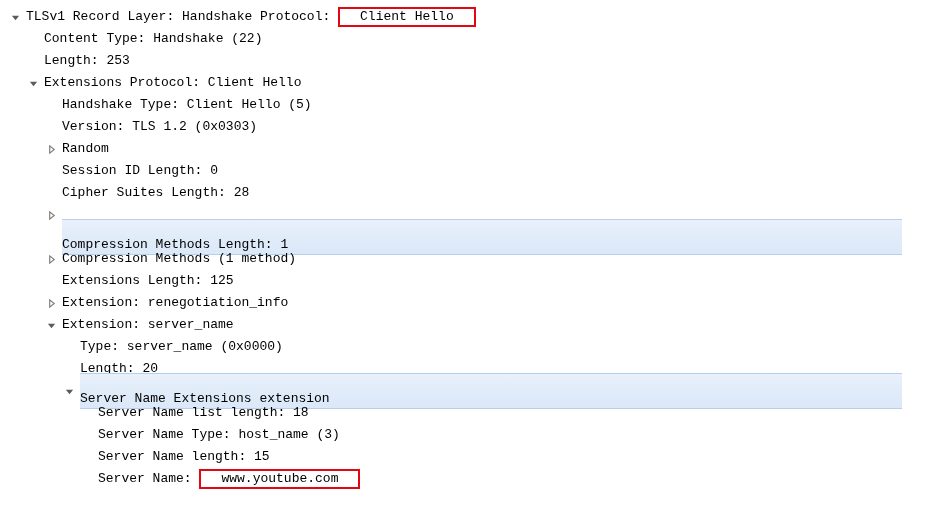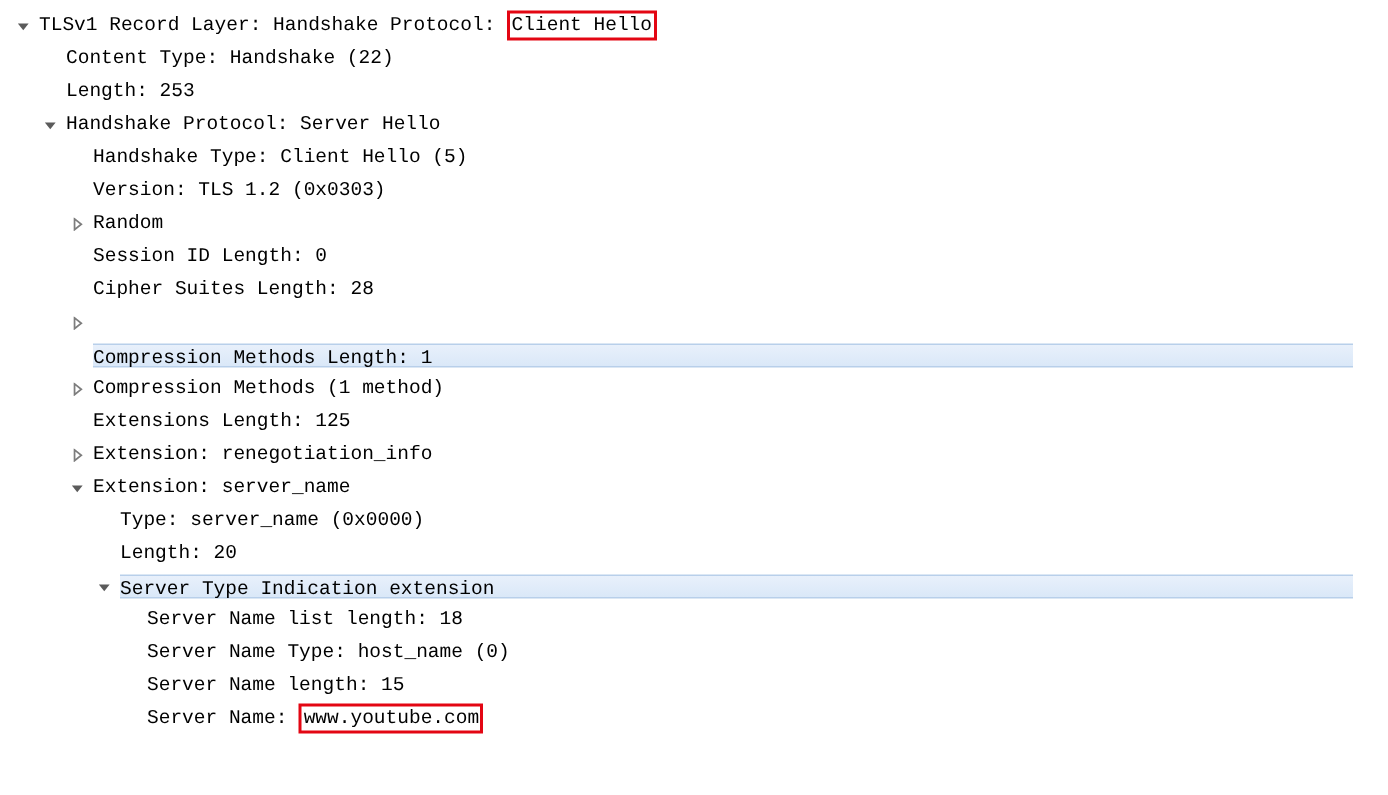--- a/index.html
+++ b/index.html
@@ -42,48 +42,48 @@
     .toggle-spacer {
       display: inline-block;
       width: 18px;
       flex-shrink: 0;
     }
     .highlighted {
       background: linear-gradient(to bottom, #e8f0fb, #dae8f8);
       border-top: 1px solid #b8cfea;
       border-bottom: 1px solid #b8cfea;
       flex: 1;
-      height: 16px;
+      height: 36px;
       line-height: 18px;
       display: flex;
-      align-items: flex-start;
+      align-items: flex-end;
       margin-right: 23px;
     }
     .redbox {
       border: 2px solid #e30613;
-      padding: 0 1px;
+      padding: 0 20px;
       display: inline-block;
       line-height: 16px;
     }
     .text {
       white-space: pre;
     }
   </style>
 </head>
 <body>
 
 <div id="tree-container">
     <div class="row"><span class="indent" style="width: 8px;"></span><span class="toggle"><svg viewBox="0 0 10 10">
           <polygon points="1,3 9,3 5,8" fill="#5b5b5b"></polygon>
         </svg></span><span class="text">TLSv1 Record Layer: Handshake Protocol: </span><span class="redbox">Client Hello</span></div>
     <div class="row"><span class="indent" style="width: 26px;"></span><span class="toggle-spacer"></span><span class="text">Content Type: Handshake (22)</span></div>
     <div class="row"><span class="indent" style="width: 26px;"></span><span class="toggle-spacer"></span><span class="text">Length: 253</span></div>
     <div class="row"><span class="indent" style="width: 26px;"></span><span class="toggle"><svg viewBox="0 0 10 10">
           <polygon points="1,3 9,3 5,8" fill="#5b5b5b"></polygon>
-        </svg></span><span class="text">Handshake Protocol: Server Hello</span></div>
+        </svg></span><span class="text">Extensions Protocol: Client Hello</span></div>
     <div class="row"><span class="indent" style="width: 44px;"></span><span class="toggle-spacer"></span><span class="text">Handshake Type: Client Hello (5)</span></div>
     <div class="row"><span class="indent" style="width: 44px;"></span><span class="toggle-spacer"></span><span class="text">Version: TLS 1.2 (0x0303)</span></div>
     <div class="row"><span class="indent" style="width: 44px;"></span><span class="toggle"><svg viewBox="0 0 10 10">
           <polygon points="3,1 8,5 3,9" fill="none" stroke="#7d7d7d" stroke-width="1.3"></polygon>
         </svg></span><span class="text">Random</span></div>
     <div class="row"><span class="indent" style="width: 44px;"></span><span class="toggle-spacer"></span><span class="text">Session ID Length: 0</span></div>
     <div class="row"><span class="indent" style="width: 44px;"></span><span class="toggle-spacer"></span><span class="text">Cipher Suites Length: 28</span></div>
     <div class="row"><span class="indent" style="width: 44px;"></span><span class="toggle"><svg viewBox="0 0 10 10">
           <polygon points="3,1 8,5 3,9" fill="none" stroke="#7d7d7d" stroke-width="1.3"></polygon>
         </svg></span></div>
@@ -95,18 +95,18 @@
     <div class="row"><span class="indent" style="width: 44px;"></span><span class="toggle"><svg viewBox="0 0 10 10">
           <polygon points="3,1 8,5 3,9" fill="none" stroke="#7d7d7d" stroke-width="1.3"></polygon>
         </svg></span><span class="text">Extension: renegotiation_info</span></div>
     <div class="row"><span class="indent" style="width: 44px;"></span><span class="toggle"><svg viewBox="0 0 10 10">
           <polygon points="1,3 9,3 5,8" fill="#5b5b5b"></polygon>
         </svg></span><span class="text">Extension: server_name</span></div>
     <div class="row"><span class="indent" style="width: 62px;"></span><span class="toggle-spacer"></span><span class="text">Type: server_name (0x0000)</span></div>
     <div class="row"><span class="indent" style="width: 62px;"></span><span class="toggle-spacer"></span><span class="text">Length: 20</span></div>
     <div class="row"><span class="indent" style="width: 62px;"></span><span class="toggle"><svg viewBox="0 0 10 10">
           <polygon points="1,3 9,3 5,8" fill="#5b5b5b"></polygon>
-        </svg></span><span class="highlighted"><span class="text">Server Type Indication extension</span></span></div>
+        </svg></span><span class="highlighted"><span class="text">Server Name Extensions extension</span></span></div>
     <div class="row"><span class="indent" style="width: 80px;"></span><span class="toggle-spacer"></span><span class="text">Server Name list length: 18</span></div>
-    <div class="row"><span class="indent" style="width: 80px;"></span><span class="toggle-spacer"></span><span class="text">Server Name Type: host_name (0)</span></div>
+    <div class="row"><span class="indent" style="width: 80px;"></span><span class="toggle-spacer"></span><span class="text">Server Name Type: host_name (3)</span></div>
     <div class="row"><span class="indent" style="width: 80px;"></span><span class="toggle-spacer"></span><span class="text">Server Name length: 15</span></div>
     <div class="row"><span class="indent" style="width: 80px;"></span><span class="toggle-spacer"></span><span class="text">Server Name: </span><span class="redbox">www.youtube.com</span></div>
   </div>
 
 </body></html>

